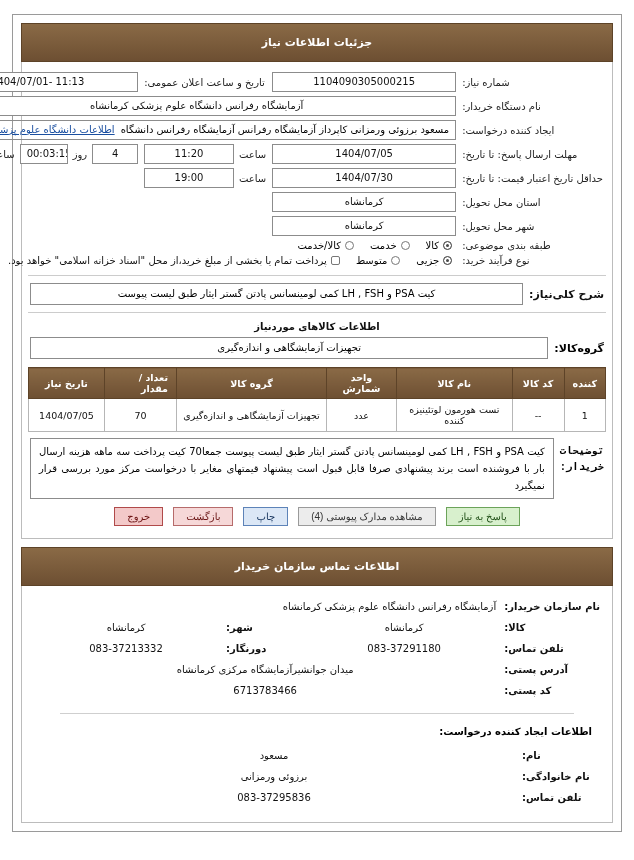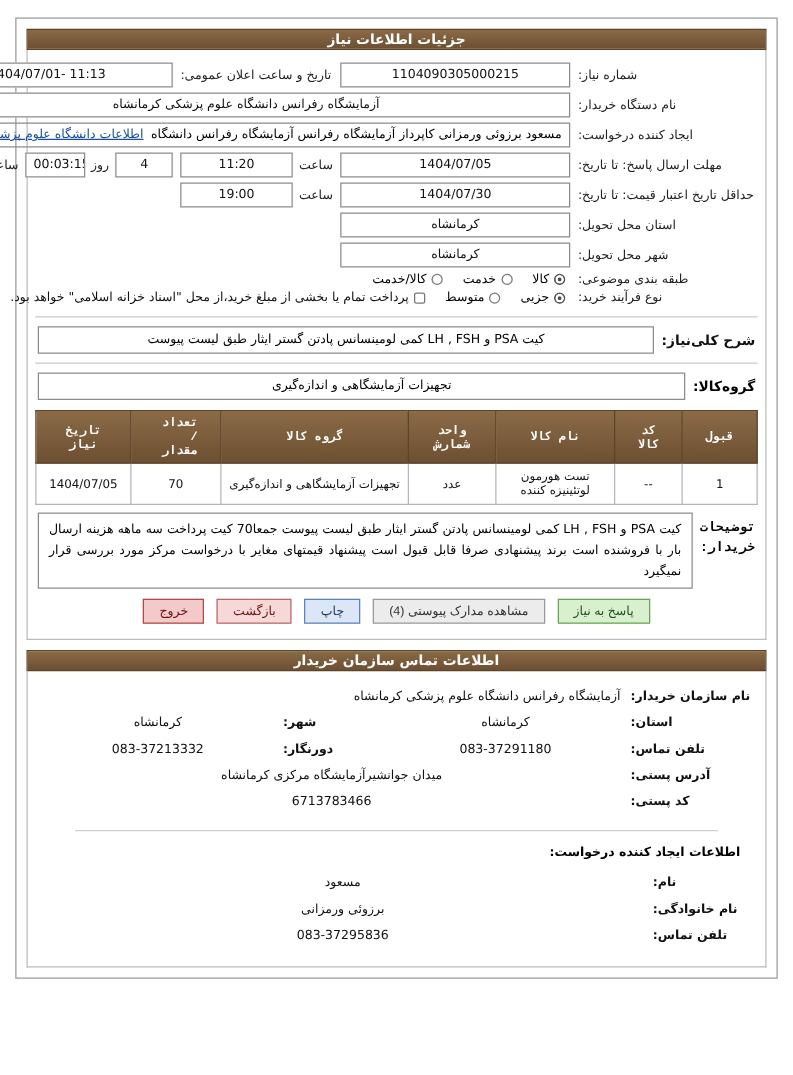--- a/index.html
+++ b/index.html
@@ -22,21 +22,21 @@
     padding: 8px;
     background: #fff;
   }
   
   .section-bar {
     background: #7a5a3a;
     background: linear-gradient(#8a6a46,#6d4f32);
     color: #ffffff;
     font-size: 11px;
     font-weight: bold;
-    padding: 1px 10px;
+    padding: 12px 10px;
     text-align: center;
     border: 1px solid #5d4328;
   }
   .panel {
     border: 1px solid #bcbcbc;
     border-top: none;
     padding: 8px 6px 6px 6px;
   }
   
   table.form {
@@ -146,24 +146,23 @@
     width: 100%;
     border-collapse: collapse;
     font-size: 9.5px;
     margin: 0 auto 6px auto;
   }
   table.goods th {
     background: #7a5a3a;
     background: linear-gradient(#8a6a46,#6d4f32);
     color: #fff;
     border: 1px solid #5d4328;
-    padding: 4px 18px;
+    padding: 4px 8px;
     font-weight: bold;
     font-size: 9.5px;
-    font-family: Liberation Mono, monospace;
   }
   table.goods td {
     border: 1px solid #b6b6b6;
     padding: 5px 3px;
     text-align: center;
     background: #fff;
     color: #111;
   }
   
   .remark-row { display:flex; align-items: stretch; gap: 6px; margin: 4px 2px 8px 2px; }
@@ -334,30 +333,31 @@
 
       <div class="hr"></div>
 
       <div class="desc-row">
         <span class="desc-label">شرح کلی‌نیاز:</span>
         <span class="desc-value">کیت PSA و LH ,  FSH  کمی لومینسانس پادتن گستر ایثار  طبق لیست پیوست</span>
       </div>
 
       <div class="hr"></div>
 
+      <div class="subtitle">اطلاعات کالاهای موردنیاز</div>
 
       <div class="group-row">
         <span class="group-label">گروه‌کالا:</span>
         <span class="desc-value">تجهیزات آزمایشگاهی و اندازه‌گیری</span>
       </div>
 
       <table class="goods">
         <thead>
           <tr>
-            <th style="width:34px;">قبول</th>
+            <th style="width:34px;">کننده</th>
             <th style="width:52px;">کد کالا</th>
             <th>نام کالا</th>
             <th style="width:70px;">واحد شمارش</th>
             <th style="width:150px;margin-left:17px;">گروه کالا</th>
             <th style="width:72px;text-align:right;">تعداد / مقدار</th>
             <th style="width:76px;">تاریخ نیاز</th>
           </tr>
         </thead>
         <tbody>
           <tr>
@@ -390,21 +390,21 @@
 
     <div class="section-bar">اطلاعات تماس سازمان خریدار</div>
     <div class="contact-panel">
       <table class="contact">
         <tbody>
             <tr>
           <td class="clbl">نام سازمان خریدار:</td>
           <td class="cval" colspan="3" style="text-align:right;">آزمایشگاه رفرانس دانشگاه علوم پزشکی کرمانشاه</td>
         </tr>
         <tr>
-          <td class="clbl">استان:</td>
+          <td class="clbl">کالا:</td>
           <td class="cval">کرمانشاه</td>
           <td class="clbl" style="width:60px;">شهر:</td>
           <td class="cval">کرمانشاه</td>
         </tr>
         <tr>
           <td class="clbl">تلفن تماس:</td>
           <td class="cval">083-37291180</td>
           <td class="clbl">دورنگار:</td>
           <td class="cval">083-37213332</td>
         </tr>

